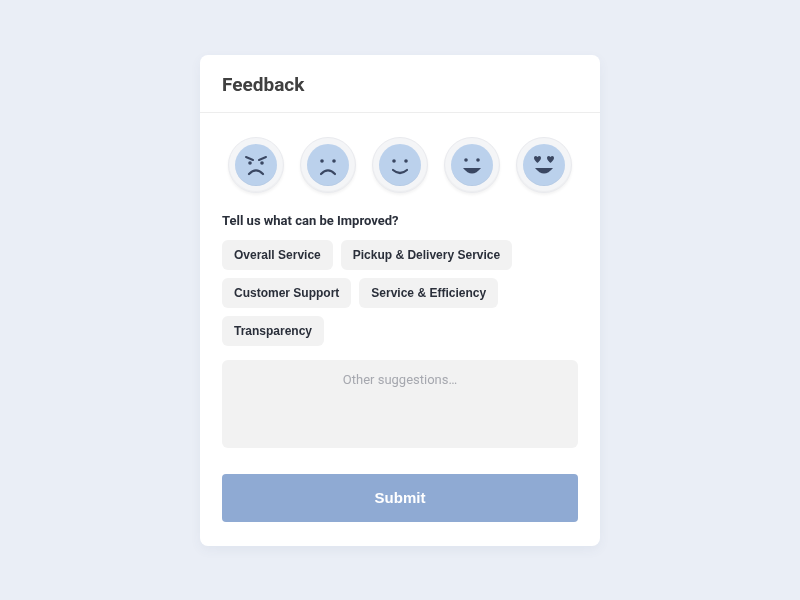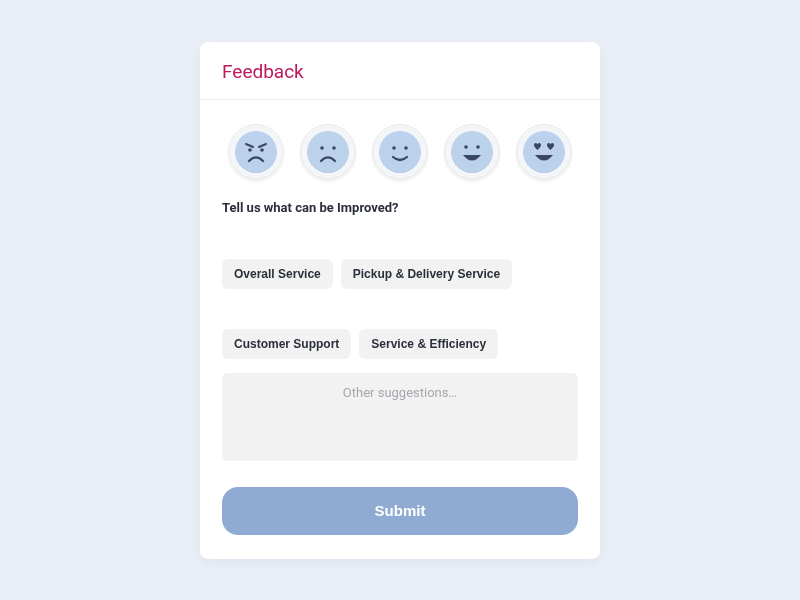--- a/index.html
+++ b/index.html
@@ -18,22 +18,22 @@
   border-radius: 8px;
   box-shadow: 0 4px 12px rgba(60,80,120,0.06);
   overflow: hidden;
 }
 .header {
   padding: 18px 22px 16px 22px;
   border-bottom: 1px solid #EDEDED;
 }
 .header h1 {
   font-size: 19px;
-  font-weight: 400;
-  color: #be185d;
+  font-weight: 700;
+  color: #404040;
 }
 .emoji-row {
   display: flex;
   justify-content: center;
   gap: 16px;
   padding: 24px 22px 20px 22px;
 }
 .emoji-btn {
   width: 56px;
   height: 56px;
@@ -70,21 +70,20 @@
 }
 .chip {
   background: #F2F2F2;
   border-radius: 6px;
   padding: 8px 12px;
   font-size: 12px;
   font-weight: 600;
   color: #2A2F3A;
   cursor: pointer;
   border: none;
-  margin-top: 32px;
 }
 .textarea-wrap {
   padding: 0 22px 16px 22px;
 }
 textarea {
   width: 100%;
   height: 88px;
   background: #F2F2F2;
   border: none;
   border-radius: 6px;
@@ -97,21 +96,21 @@
 }
 textarea::placeholder { color: #A6A8AF; }
 .submit-wrap {
   padding: 6px 22px 24px 22px;
 }
 .submit-btn {
   width: 100%;
   height: 48px;
   background: #8FAAD3;
   border: none;
-  border-radius: 16px;
+  border-radius: 4px;
   color: #FFFFFF;
   font-size: 15px;
   font-weight: 700;
   cursor: pointer;
 }
 </style>
 </head>
 <body>
 
 <div class="card">
@@ -171,20 +170,21 @@
 
   <div class="question">
     <h2>Tell us what can be Improved?</h2>
   </div>
 
   <div class="chips">
     <button class="chip">Overall Service</button>
     <button class="chip">Pickup &amp; Delivery Service</button>
     <button class="chip">Customer Support</button>
     <button class="chip">Service &amp; Efficiency</button>
+    <button class="chip">Transparency</button>
   </div>
 
   <div class="textarea-wrap">
     <textarea placeholder="Other suggestions…" style=""></textarea>
   </div>
 
   <div class="submit-wrap">
     <button class="submit-btn">Submit</button>
   </div>
 </div>

